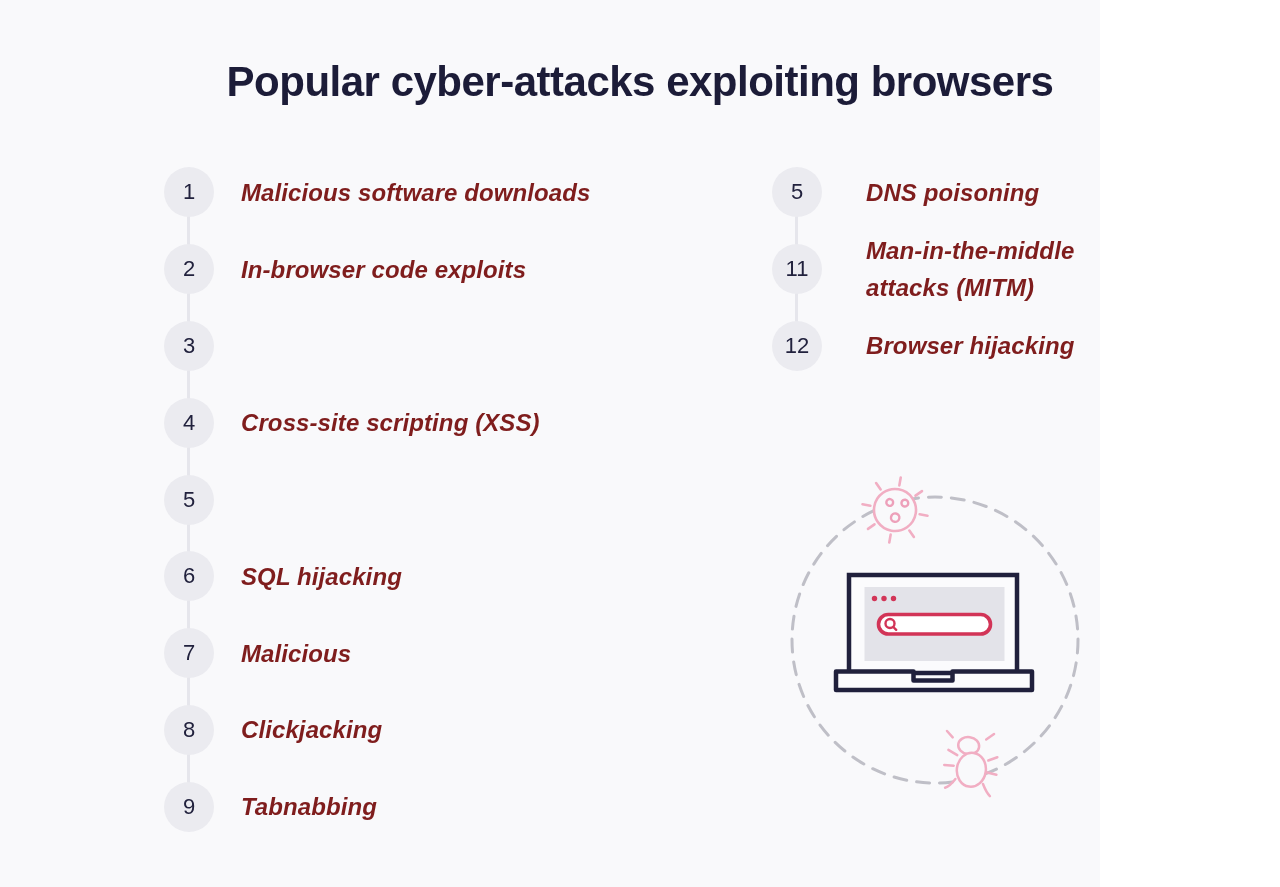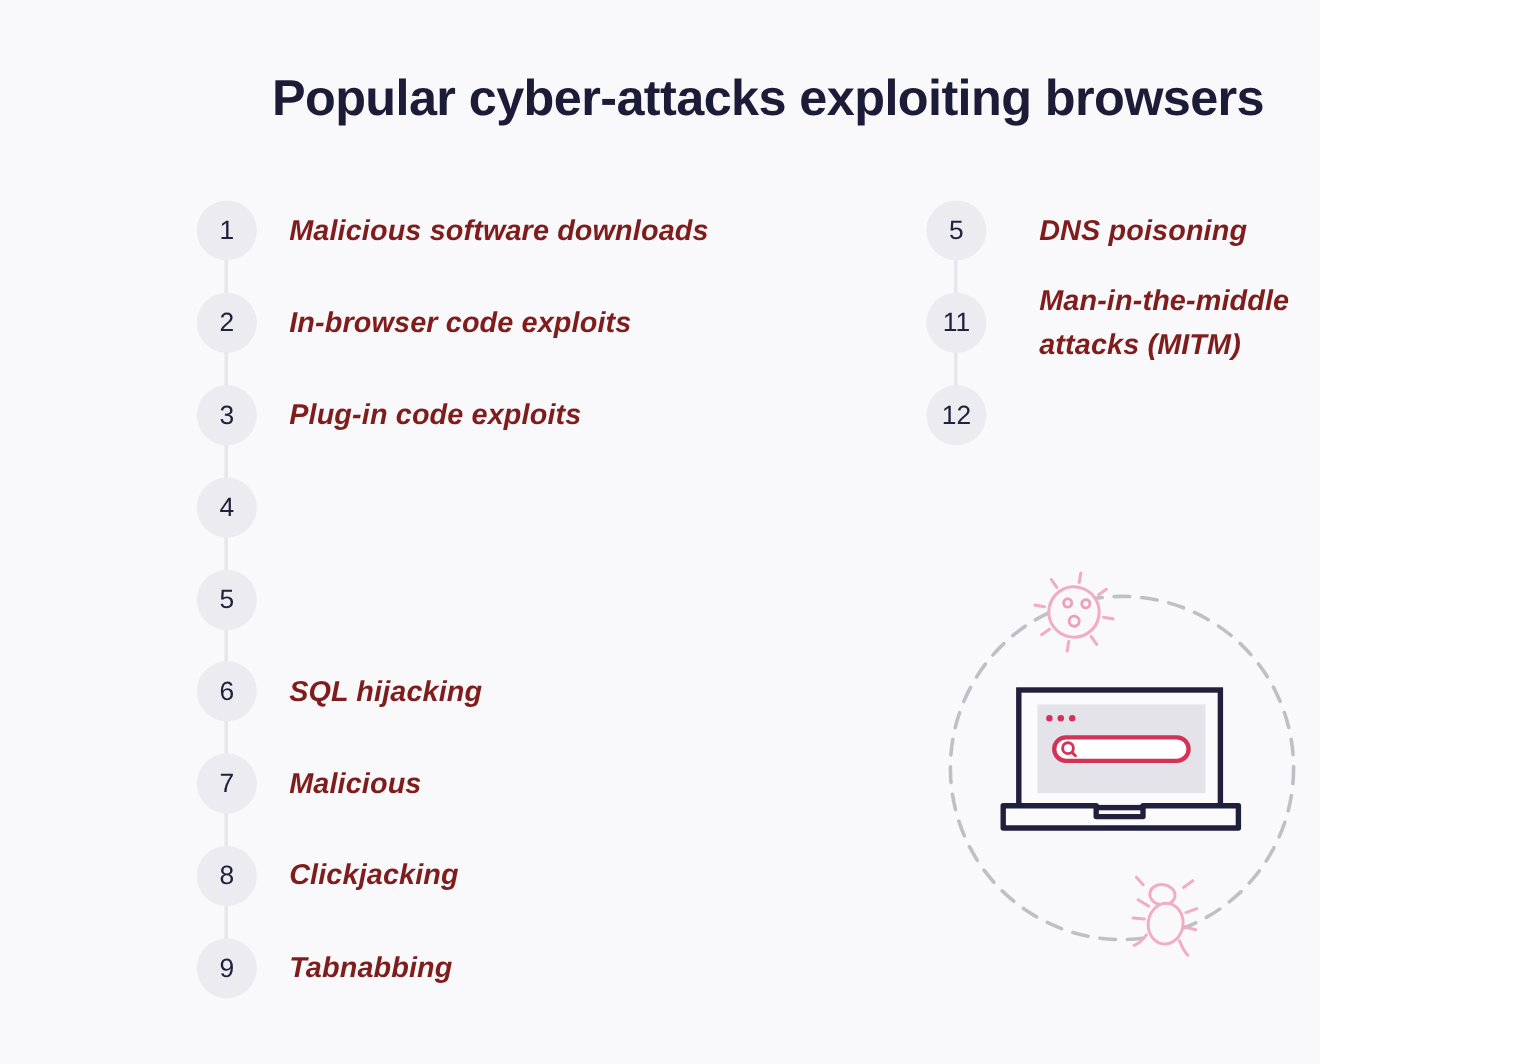--- a/index.html
+++ b/index.html
@@ -84,25 +84,25 @@
         <div class="label">Malicious software downloads</div>
       </div>
 
       <div class="row">
         <div class="num">2</div>
         <div class="label">In-browser code exploits</div>
       </div>
 
       <div class="row">
         <div class="num">3</div>
-        <div class="label">Plug-in code exploits</div>
       </div>
 
       <div class="row">
         <div class="num">4</div>
+        <div class="label">Cross-site scripting (XSS)</div>
       </div>
 
       <div class="row">
         <div class="num">5</div>
       </div>
 
       <div class="row">
         <div class="num">6</div>
         <div class="label">SQL hijacking</div>
       </div>
@@ -130,20 +130,21 @@
         <div class="label">DNS poisoning</div>
       </div>
 
       <div class="row">
         <div class="num">11</div>
         <div class="label">Man-in-the-middle attacks (MITM)</div>
       </div>
 
       <div class="row">
         <div class="num">12</div>
+        <div class="label">Browser hijacking</div>
       </div>
     </div>
 
   <svg class="illustration" viewBox="770 460 320 350" xmlns="http://www.w3.org/2000/svg">
 
     <circle cx="935" cy="640" r="143" fill="none" stroke="#bfbfc7" stroke-width="3" stroke-linecap="round" stroke-dasharray="13 10"></circle>
 
     <g stroke="#f1aec3" fill="none" stroke-width="2.6" stroke-linecap="round" transform="rotate(10 895 510)">
       <line x1="895" y1="485" x2="895" y2="477"></line>
       <line x1="912.7" y1="492.3" x2="918.3" y2="486.7"></line>

